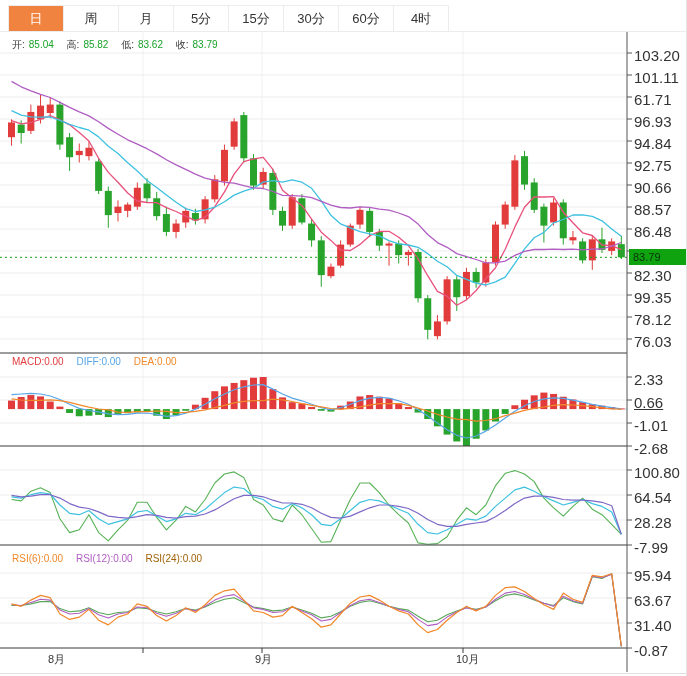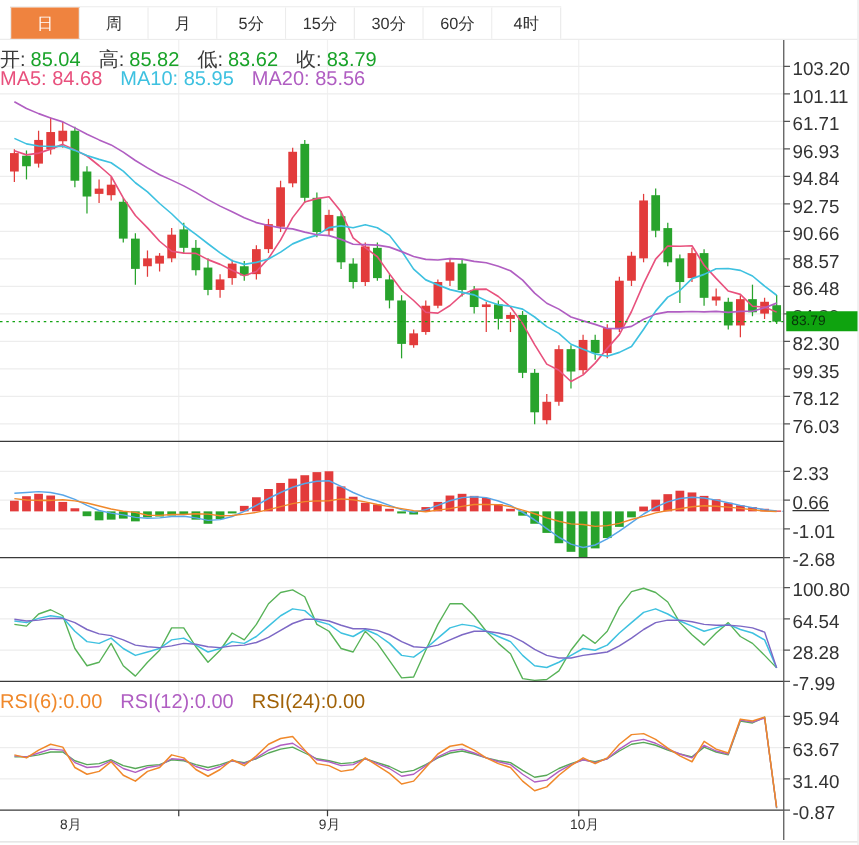--- a/index.html
+++ b/index.html
@@ -4,21 +4,21 @@
 <style>
   html,body{margin:0;padding:0;background:#fff;font-family:"Liberation Sans",sans-serif;}
   #app{position:relative;width:687px;height:676px;background:#fff;overflow:hidden;border-right:1px solid #e5e5e5;box-sizing:border-box;}
   
   .tabbar{position:absolute;top:5px;left:8px;display:flex;z-index:3;border-top:1px solid #ececec;border-bottom:1px solid #ececec;}
   .tab{width:54px;height:25px;line-height:25px;text-align:center;font-size:13px;color:#333;background:#fff;border-right:1px solid #ececec;cursor:pointer;}
   .tab:first-child{border-left:1px solid #ececec;}
   .tab.active{color:#fff;}
   .hairline{position:absolute;left:0;width:687px;height:1px;background:#ececec;z-index:1;}
   
-  .hdr{position:absolute;left:0;font-size:16px;white-space:nowrap;z-index:3;}
+  .hdr{position:absolute;left:12px;font-size:10px;white-space:nowrap;z-index:3;}
   .hdr span{margin-right:4px;}
   .hdr .grp{margin-right:10px;}
   svg#plot{position:absolute;left:0;top:0;z-index:2;}
   .ylabel{position:absolute;font-size:15px;color:#333;white-space:nowrap;z-index:2;}
   .xlabel{position:absolute;top:652px;font-size:11px;color:#333;z-index:3;}
   .badge{position:absolute;left:629px;top:249px;width:55px;height:16px;line-height:16px;
          padding-left:4px;font-size:11px;color:#08330a;z-index:4;}
   .bottomline{position:absolute;left:0;top:673px;width:687px;height:1px;background:#e0e0e0;}
 </style>
 </head>
@@ -38,26 +38,26 @@
   </div>
   <div class="hairline" style="top:31px"></div>
 
   <div class="hdr" style="top:38px">
     <span style="color:#3a3a3a">开:</span><span class="grp" style="color:#19a329">85.04</span>
     <span style="color:#3a3a3a">高:</span><span class="grp" style="color:#19a329">85.82</span>
     <span style="color:#3a3a3a">低:</span><span class="grp" style="color:#19a329">83.62</span>
     <span style="color:#3a3a3a">收:</span><span style="color:#19a329">83.79</span>
   </div>
 
-  <div class="hdr" style="top:55px">
-    <span class="grp" style="color:#e8517d">MA5: 84.68</span>
-    <span class="grp" style="color:#3ec1e0">MA10: 85.95</span>
-    <span class="grp" style="color:#b05ec2">MA20: 85.56</span>
+
+  <div class="hdr" style="top:356px">
+    <span class="grp" style="color:#e23b3b">MACD:0.00</span>
+    <span class="grp" style="color:#58a6e8">DIFF:0.00</span>
+    <span class="grp" style="color:#f0882a">DEA:0.00</span>
   </div>
-
 
 
   <div class="hdr" style="top:553px">
     <span class="grp" style="color:#f0882a">RSI(6):0.00</span>
     <span class="grp" style="color:#b05ec2">RSI(12):0.00</span>
     <span class="grp" style="color:#a16207">RSI(24):0.00</span>
   </div>
 
   <svg id="plot" width="687" height="676">
       <line x1="143" y1="32" x2="143" y2="648" stroke="#f1f1f1" stroke-width="1"></line>

